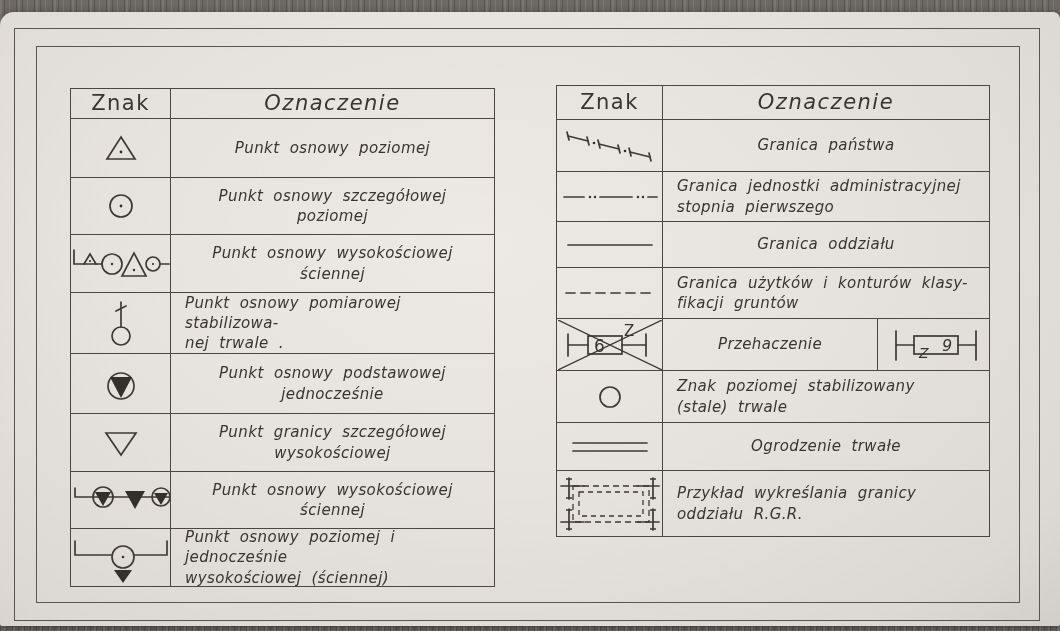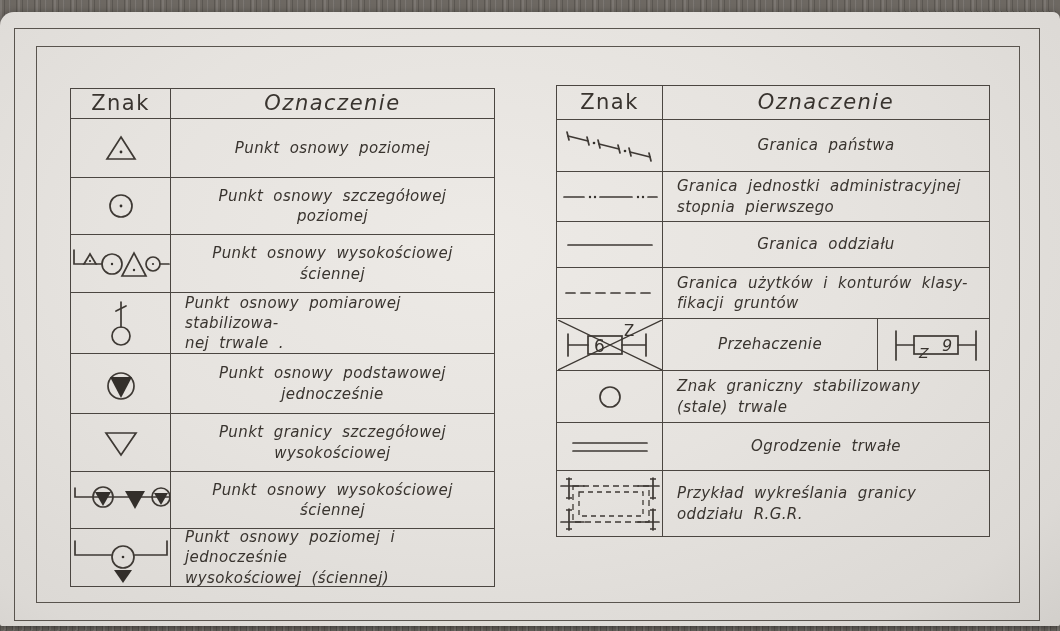--- a/index.html
+++ b/index.html
@@ -275,21 +275,21 @@
       </div>
     </div>
 
     <div class="row" style="height:52px">
       <div class="cell sym">
         <svg width="28" height="28">
           <circle class="st" cx="14" cy="14" r="10"></circle>
         </svg>
       </div>
       <div class="cell txt left">
-        <span class="lbl">Znak graniczny stabilizowany
+        <span class="lbl">Znak poziomej stabilizowany
 (stale) trwale</span>
       </div>
     </div>
 
 
     <div class="row" style="height:48px">
       <div class="cell sym">
         <svg width="80" height="16">
           <path class="st" d="M3,4 H77 M3,12 H77"></path>
         </svg>

